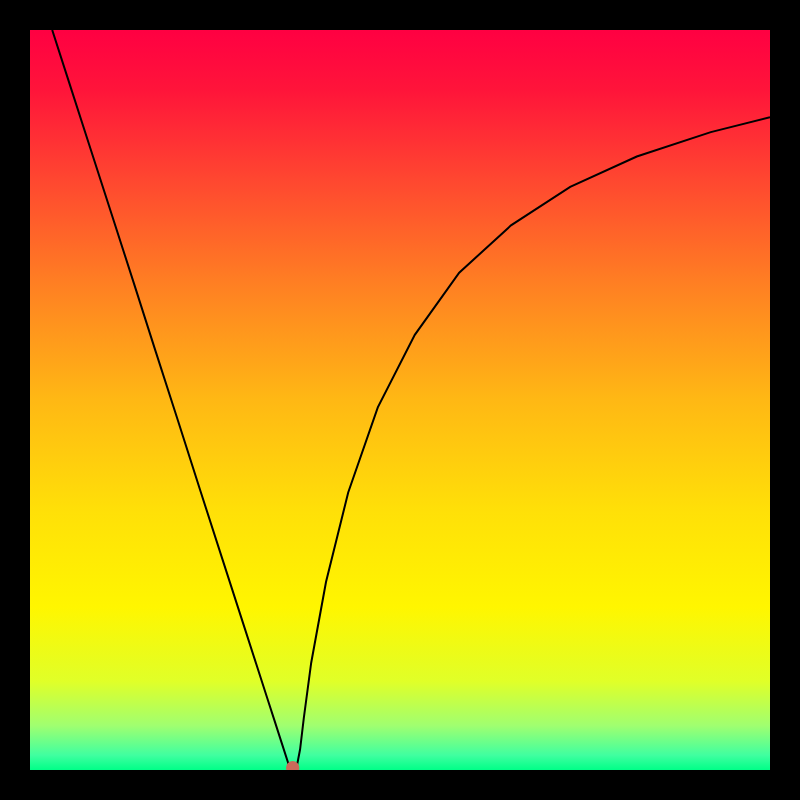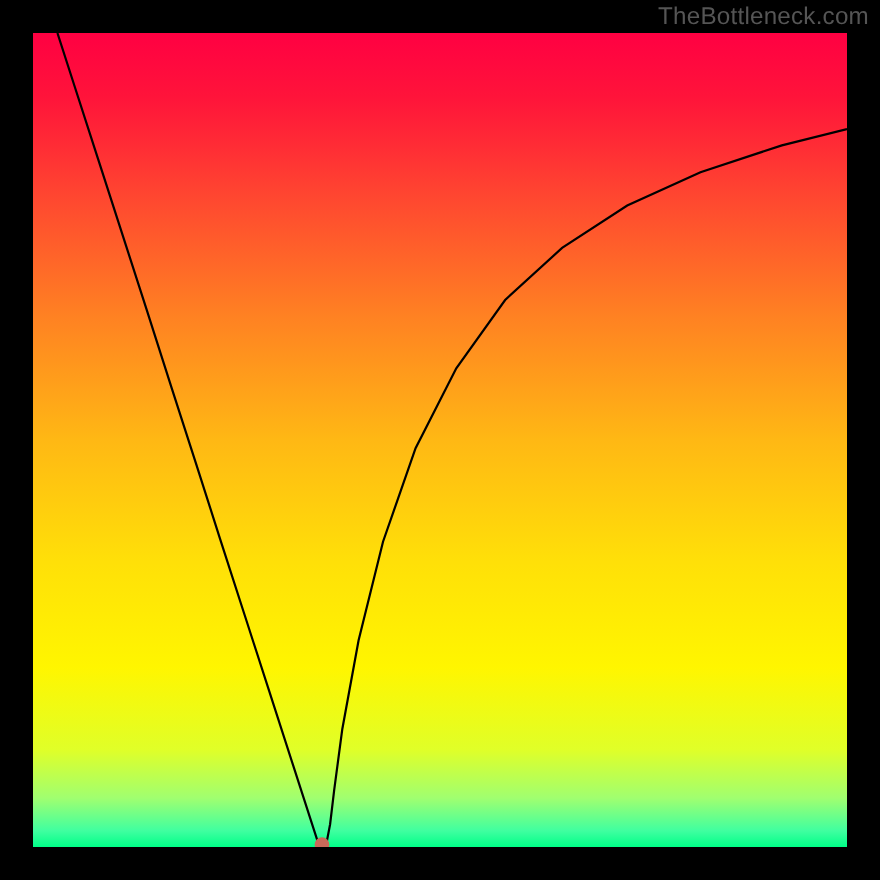--- a/index.html
+++ b/index.html
@@ -35,21 +35,20 @@
     height: 740px;
   }
   .plot-area svg {
     display: block;
   }
 </style>
 </head>
 <body>
 
 <div class="container">
-  <div class="watermark">TheBottleneck.com</div>
   <div class="plot-area">
     <svg id="chart-svg" width="740" height="740" viewBox="0 0 740 740">
       <defs>
         <linearGradient id="bg-grad" x1="0" y1="0" x2="0" y2="1">
             <stop offset="0%" stop-color="#ff0042"></stop>
             <stop offset="8%" stop-color="#ff143a"></stop>
             <stop offset="20%" stop-color="#ff4630"></stop>
             <stop offset="35%" stop-color="#ff8222"></stop>
             <stop offset="50%" stop-color="#ffb814"></stop>
             <stop offset="65%" stop-color="#ffe008"></stop>

